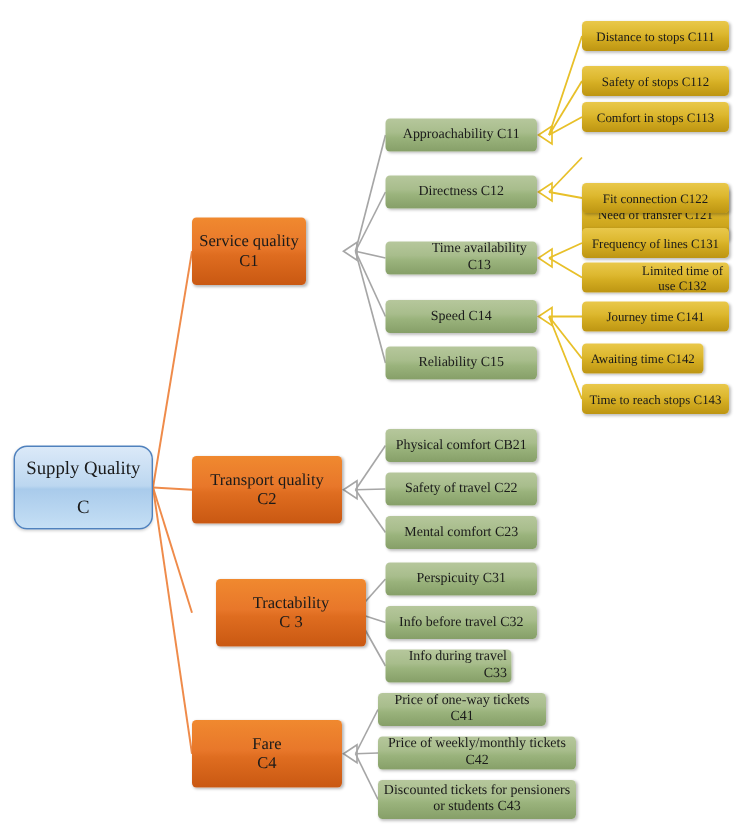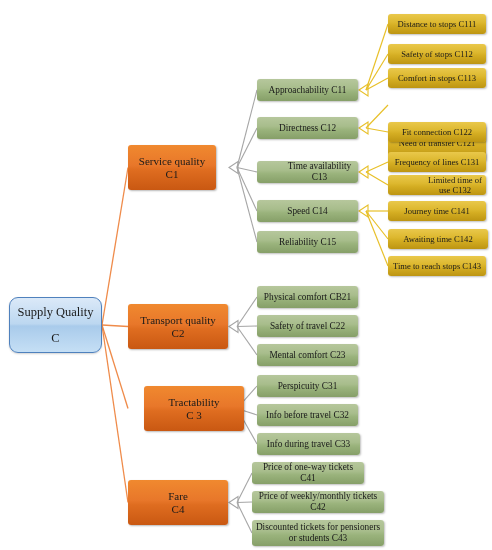--- a/index.html
+++ b/index.html
@@ -111,21 +111,21 @@
       <line x1="366" y1="211" x2="388" y2="239" stroke="#e8c029" stroke-width="1.2"></line>
       <line x1="366" y1="211" x2="388" y2="266" stroke="#e8c029" stroke-width="1.2"></line>
       <path d="M 359 211 l 9 -6 l 0 12 z" fill="none" stroke="#e8c029" stroke-width="1.1"></path>
     </svg>
 <div class="node root" style="left: 9px; top: 297px; width: 93px; height: 56px;">
       <span>
         <div class="l1">Supply Quality</div>
         <div>C</div>
       </span>
     </div>
-    <div class="node orange" style="left: 128px; top: 145px; width: 88px; height: 45px;">
+    <div class="node orange" style="left: 128px; top: 145px; width: 76px; height: 45px;">
       <span>
         <div class="l1">Service quality</div>
         <div>C1</div>
       </span>
     </div>
     <div class="node orange" style="left: 128px; top: 304px; width: 100px; height: 45px;">
       <span>
         <div class="l1">Transport quality</div>
         <div>C2</div>
       </span>
@@ -185,21 +185,21 @@
     <div class="node green" style="left: 257px; top: 375px; width: 101px; height: 22px;">
       <span>
         <div>Perspicuity C31</div>
       </span>
     </div>
     <div class="node green" style="left: 257px; top: 404px; width: 101px; height: 22px;">
       <span>
         <div>Info before travel C32</div>
       </span>
     </div>
-    <div class="node green" style="left: 257px; top: 433px; width: 103px; height: 22px;">
+    <div class="node green" style="left: 257px; top: 433px; width: 84px; height: 22px; text-align: right;">
       <span>
         <div>Info during travel C33</div>
       </span>
     </div>
     <div class="node green" style="left: 252px; top: 462px; width: 112px; height: 22px;">
       <span>
         <div>Price of one-way tickets C41</div>
       </span>
     </div>
     <div class="node green" style="left: 252px; top: 491px; width: 132px; height: 22px;">
@@ -245,21 +245,21 @@
     <div class="node gold" style="left: 388px; top: 175px; width: 98px; height: 20px; padding-left: 36px;">
       <span>
         <div>Limited time of use C132</div>
       </span>
     </div>
     <div class="node gold" style="left: 388px; top: 201px; width: 98px; height: 20px;">
       <span>
         <div>Journey time C141</div>
       </span>
     </div>
-    <div class="node gold" style="left: 388px; top: 229px; width: 100px; height: 20px; justify-content: center;">
+    <div class="node gold" style="left: 388px; top: 229px; width: 81px; height: 20px; justify-content: center;">
       <span>
         <div>Awaiting time C142</div>
       </span>
     </div>
     <div class="node gold" style="left: 388px; top: 256px; width: 98px; height: 20px;">
       <span>
         <div>Time to reach stops C143</div>
       </span>
     </div>
   </div>

